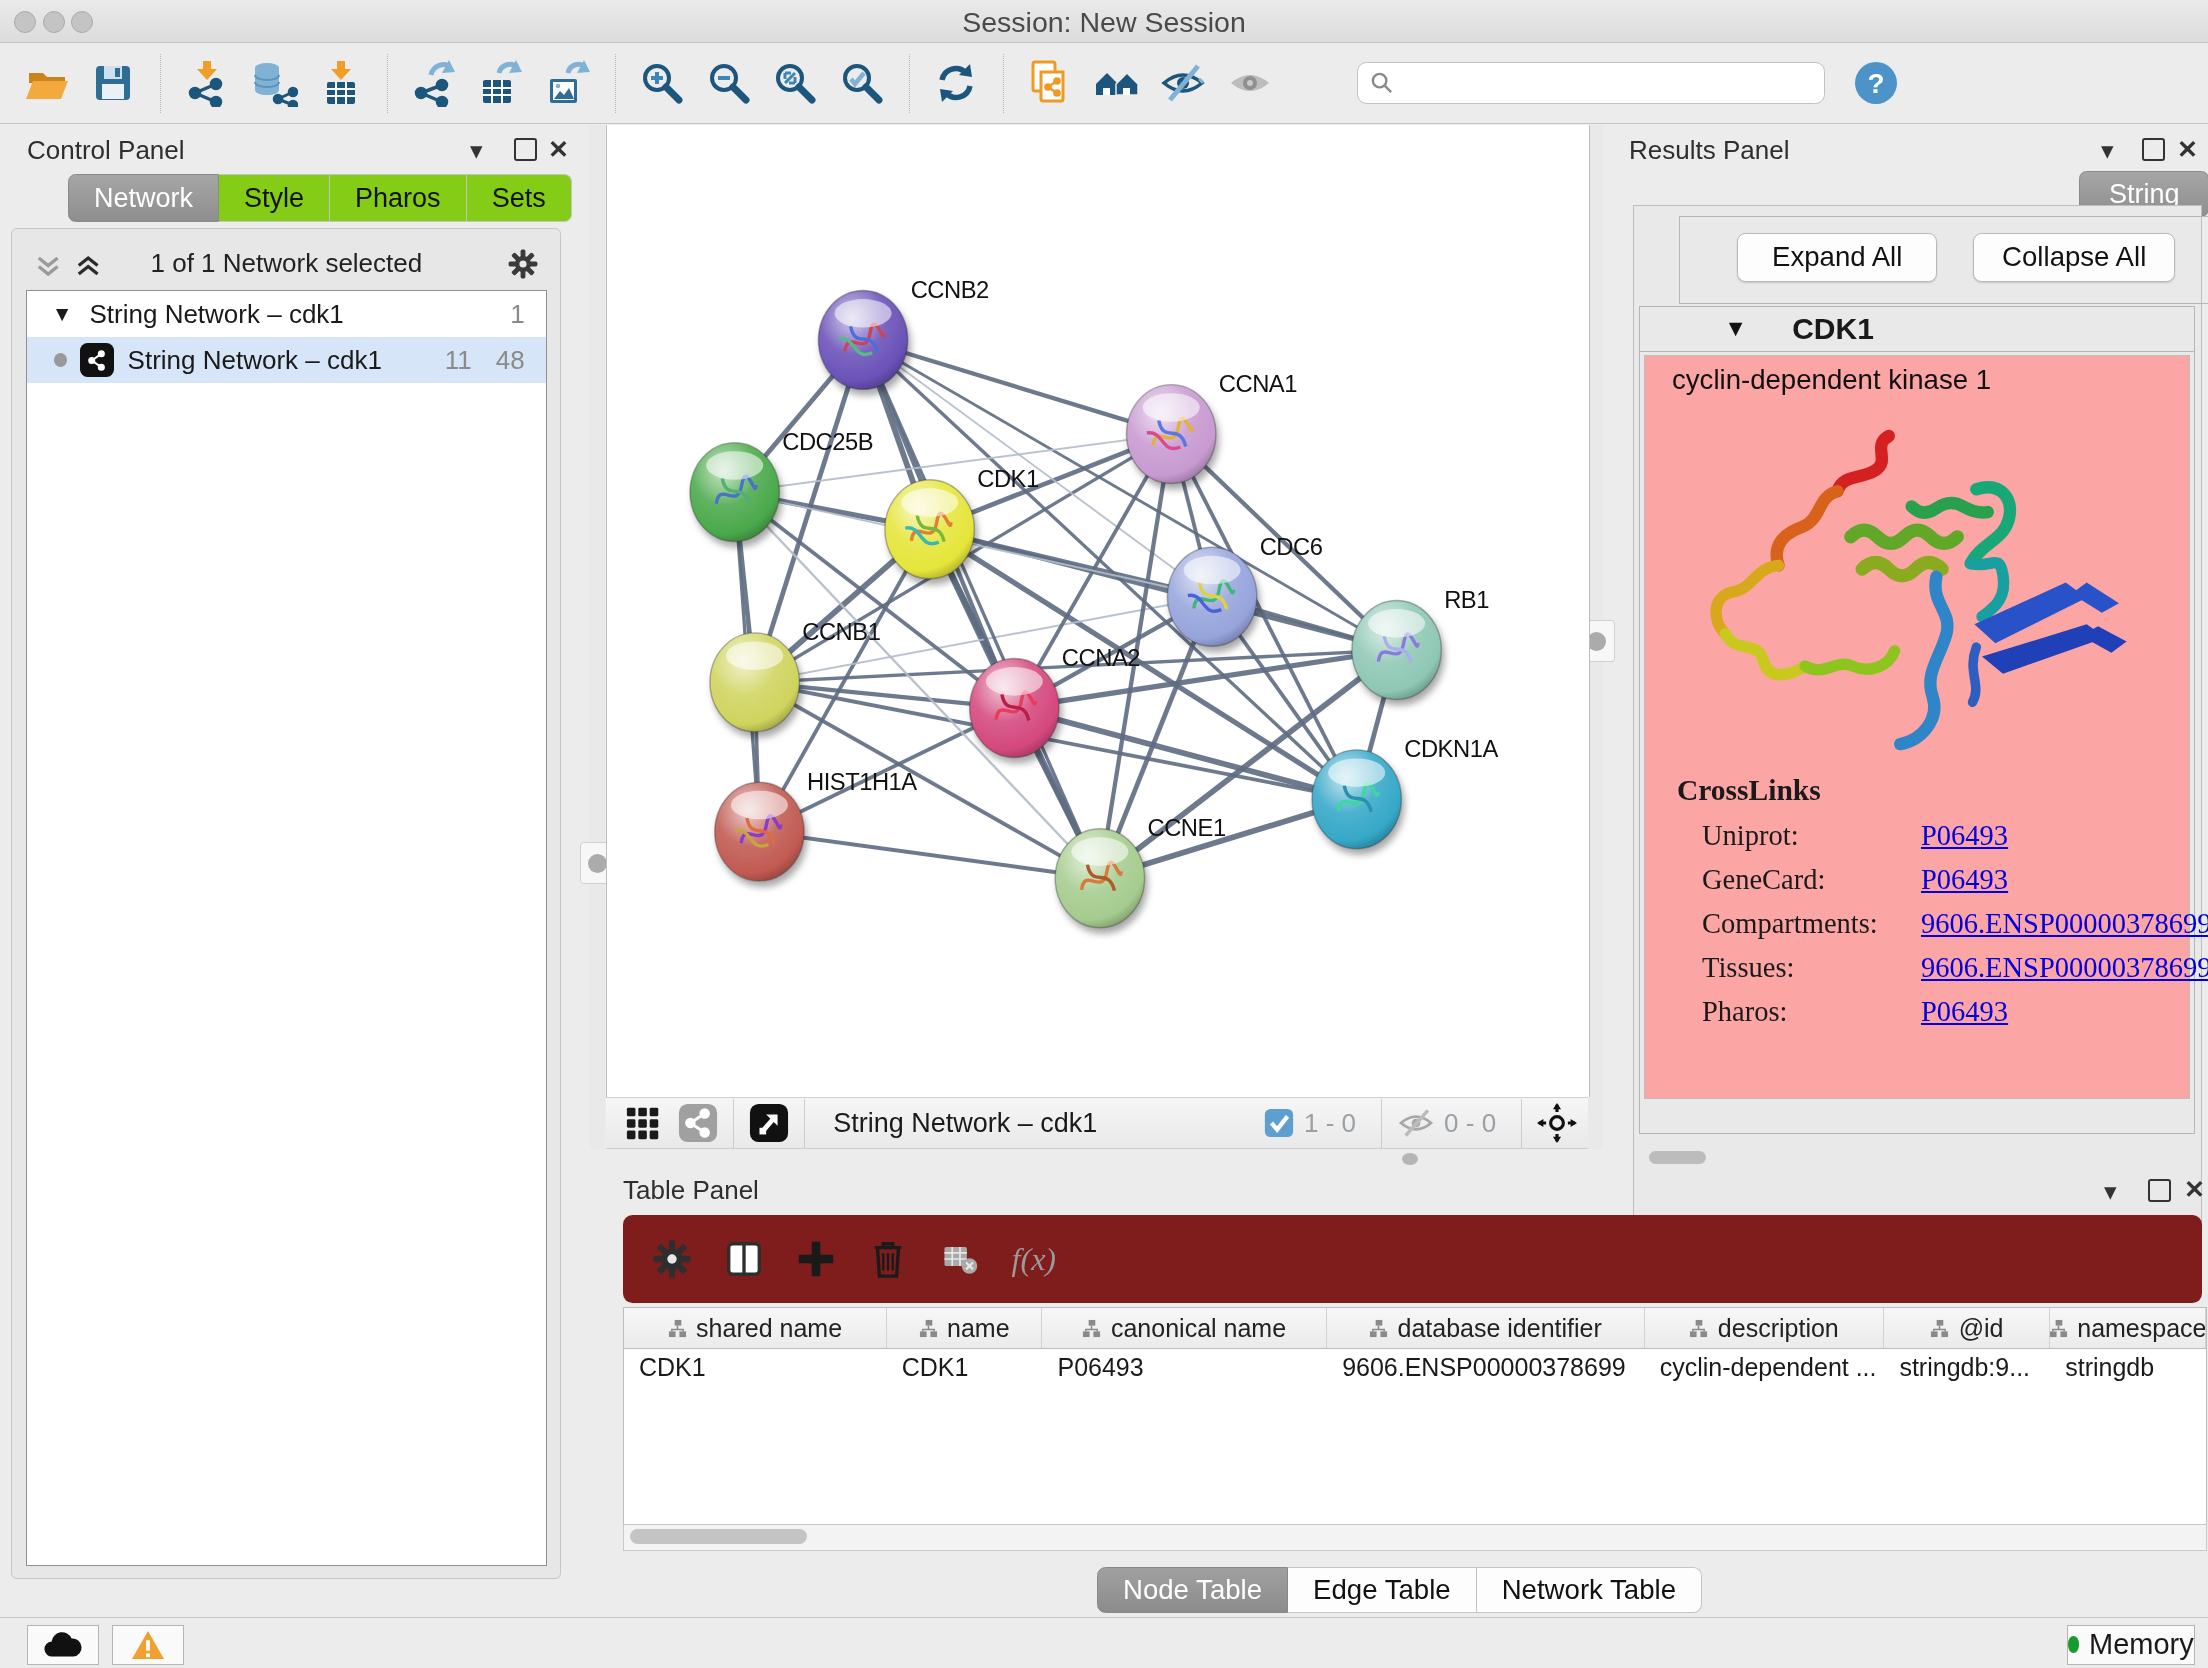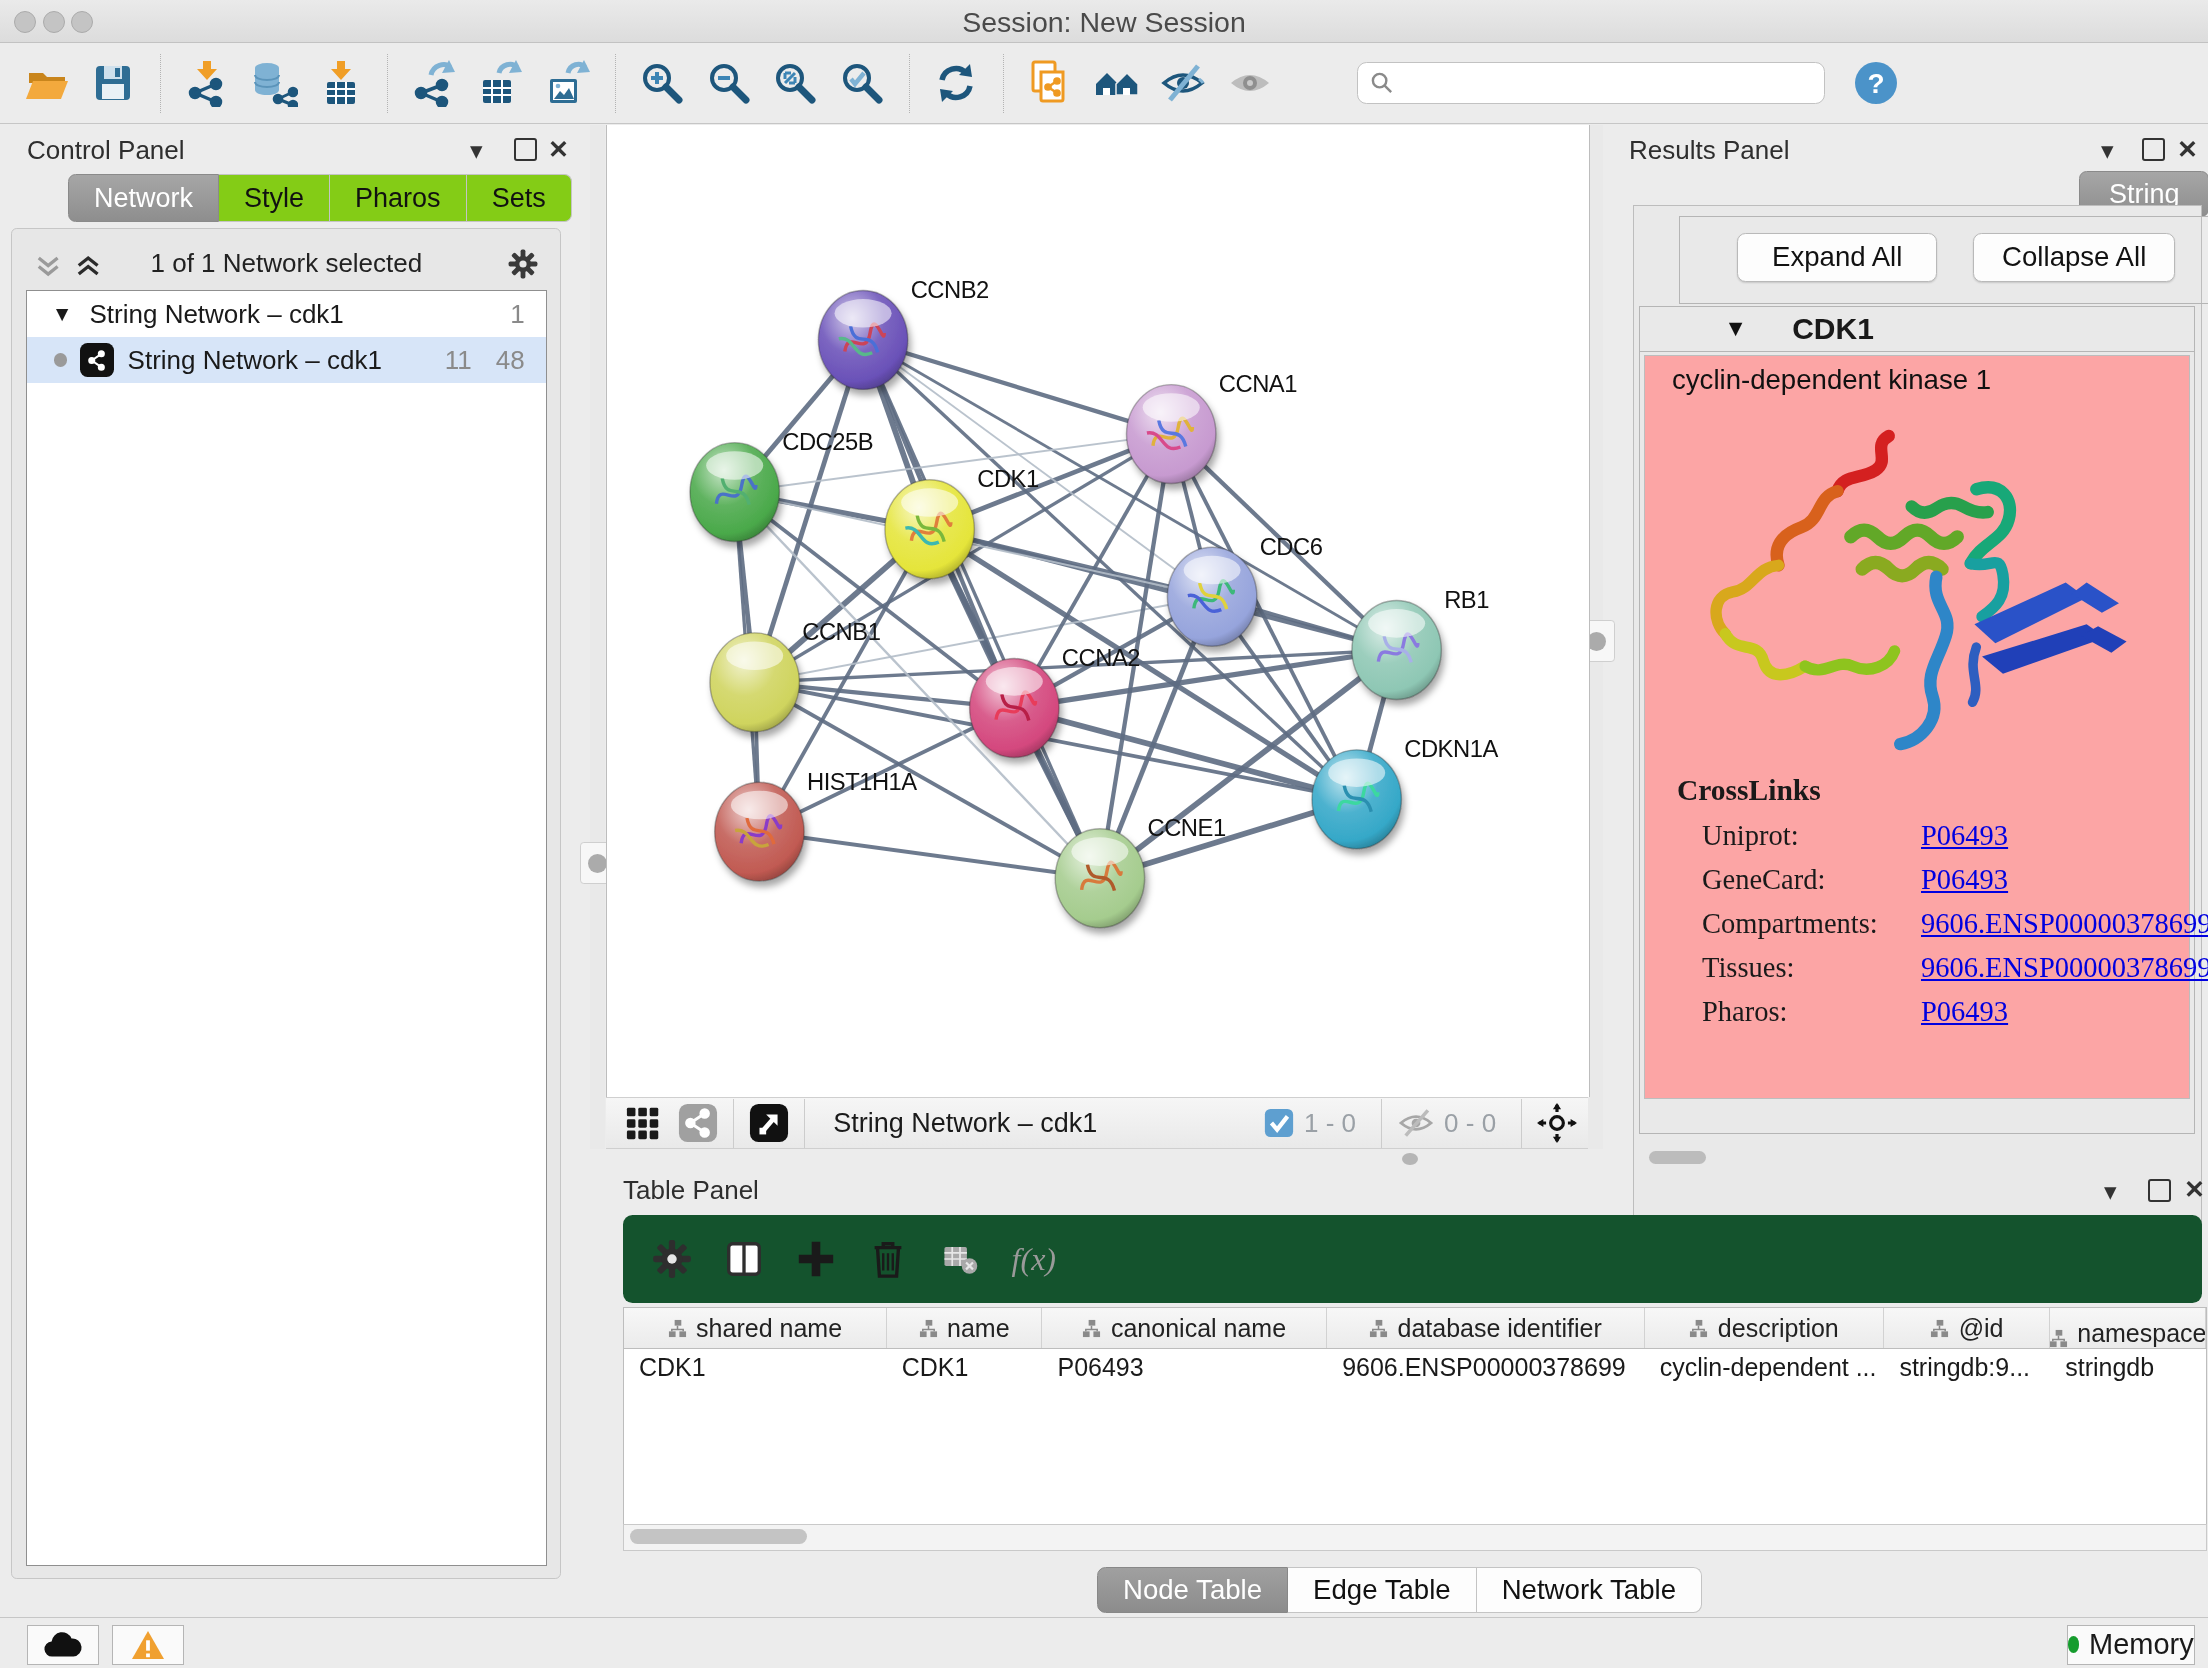--- a/index.html
+++ b/index.html
@@ -82,21 +82,21 @@
   #rp-desc{position:absolute;left:27px;top:7.6px;font-size:27.6px;color:#111;}
   #protein{position:absolute;left:46px;top:59px;}
   #xlinks{position:absolute;left:32px;top:418px;font-family:"Liberation Serif",serif;}
   #xl-title{font-size:29.5px;font-weight:bold;margin-bottom:13.3px;}
   .xlrow{display:flex;height:44px;align-items:baseline;}
   .xlrow .xl-label{width:219px;font-size:28.5px;padding-left:25px;}
   .xlrow a{font-size:28.5px;color:#0000e0;text-decoration:underline;}
   #rp-hthumb{position:absolute;left:3.8px;top:795px;width:57px;height:13.3px;background:#bcbcbc;border-radius:6.7px;}
   
   #tpanel{left:590px;top:1164px;width:1619px;height:453px;}
-  #tp-toolbar{position:absolute;left:33px;top:51px;width:1579px;height:88px;background:#14532d;
+  #tp-toolbar{position:absolute;left:33px;top:51px;width:1579px;height:88px;background:#7f1d1d;
     border-radius:9.5px;display:flex;align-items:center;padding:0 21px;box-sizing:border-box;}
   .tpbtn{width:55px;height:55px;border:none;background:transparent;display:flex;align-items:center;
     justify-content:center;margin-right:17px;padding:0;}
   #tp-table{position:absolute;left:33px;top:143px;width:1582px;height:217px;background:#fff;
     border:1px solid #bdbdbd;border-bottom:none;}
   #tp-header{display:flex;height:40px;background:linear-gradient(#f7f7f7,#ebebeb);border-bottom:1px solid #bdbdbd;}
   .th{display:flex;align-items:center;justify-content:center;font-size:25px;color:#222;
     border-right:1px solid #d2d2d2;overflow:hidden;white-space:nowrap;box-sizing:border-box;}
   .th svg{margin-right:9.5px;flex:0 0 auto;}
   .tdrow{display:flex;height:38px;}
@@ -797,21 +797,21 @@
           <svg width="19" height="19" viewBox="0 0 20 20">
             <g fill="#8a8a8a">
               <rect x="7" y="1" width="7" height="6"></rect>
               <rect x="1" y="13" width="7" height="6"></rect>
               <rect x="12" y="13" width="7" height="6"></rect>
               <path d="M10 7v4M4 13v-2h12v2" stroke="#8a8a8a" stroke-width="1.6" fill="none"></path>
             </g>
           </svg>
           <span>@id</span>
         </div>
-        <div class="th" style="width: 156px; align-items: flex-end;">
+        <div class="th" style="width: 156px;">
           <svg width="19" height="19" viewBox="0 0 20 20">
             <g fill="#8a8a8a">
               <rect x="7" y="1" width="7" height="6"></rect>
               <rect x="1" y="13" width="7" height="6"></rect>
               <rect x="12" y="13" width="7" height="6"></rect>
               <path d="M10 7v4M4 13v-2h12v2" stroke="#8a8a8a" stroke-width="1.6" fill="none"></path>
             </g>
           </svg>
           <span>namespace</span>
         </div>

